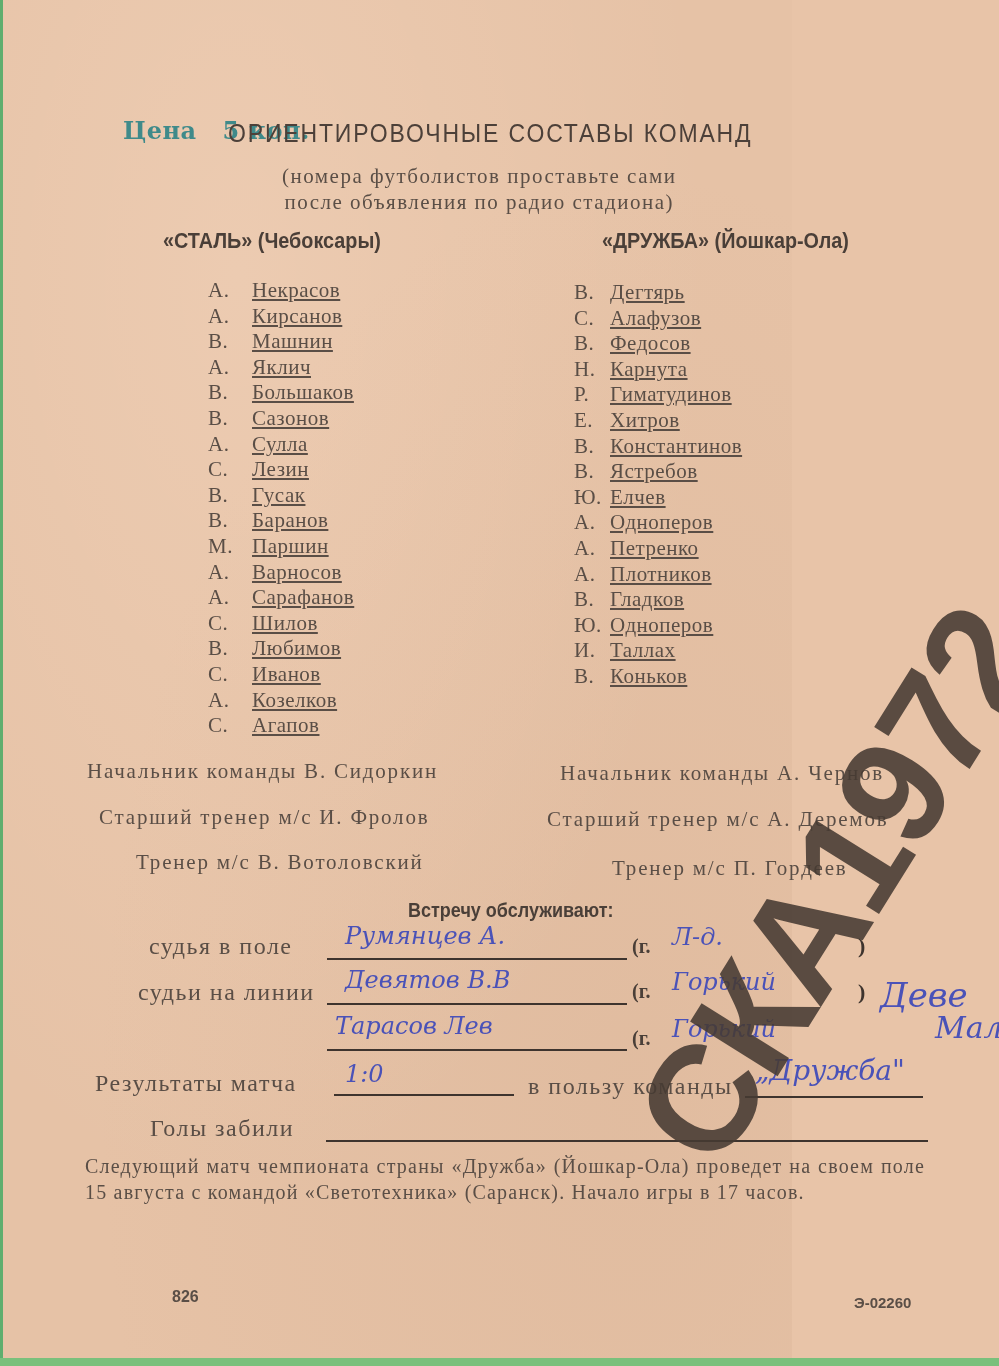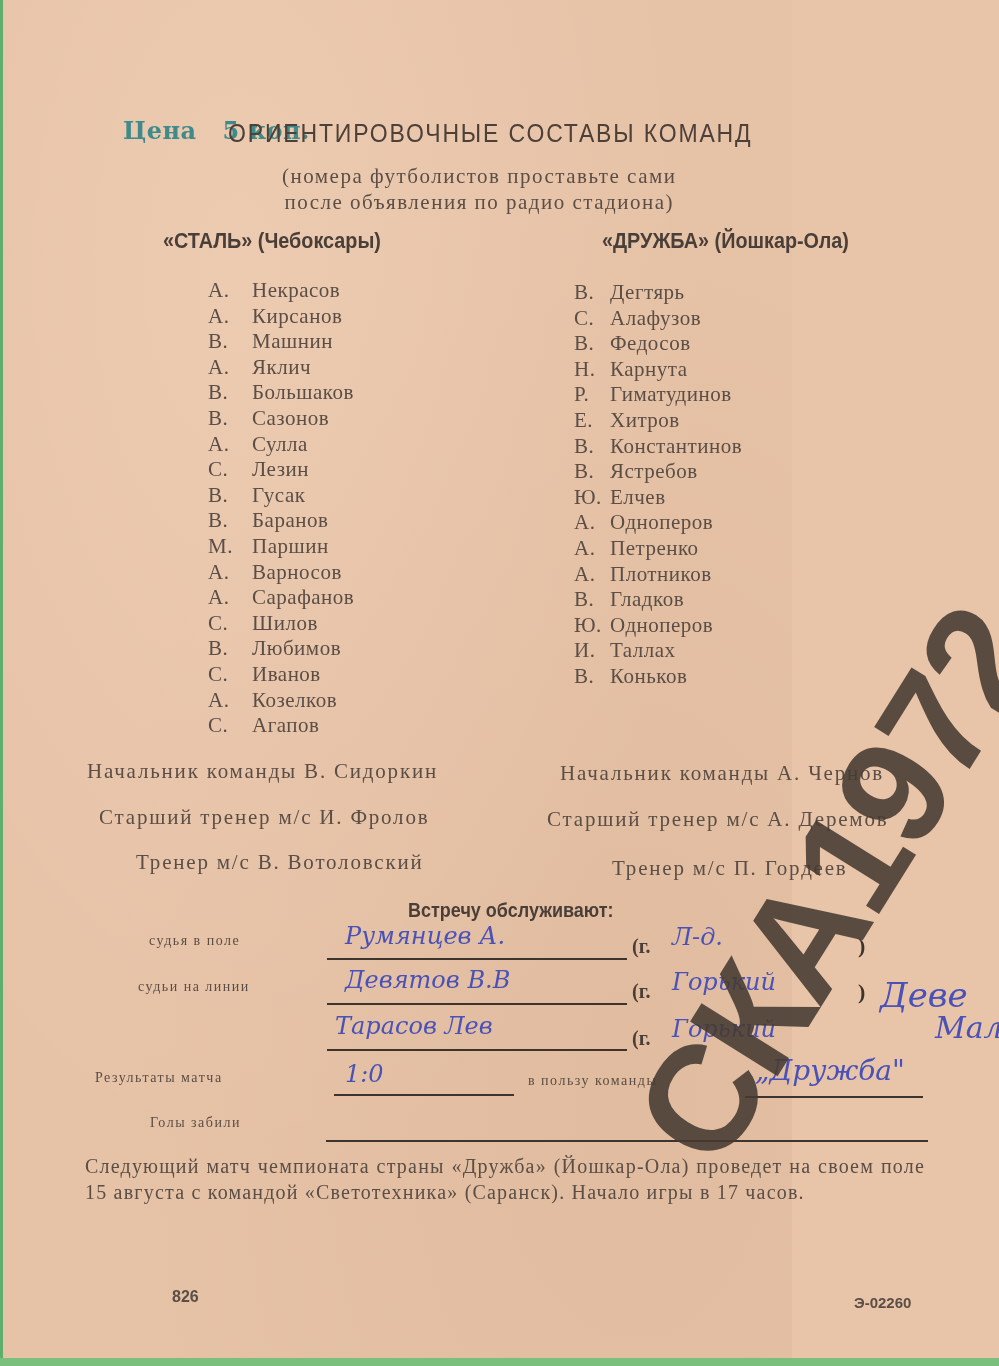--- a/index.html
+++ b/index.html
@@ -19,28 +19,28 @@
     .green-edge-left { position:absolute; left:0; top:0; width:3px; height:1366px; background:#5fae6e; }
     .green-edge-bottom { position:absolute; left:0; bottom:0; width:999px; height:8px; background:#7ac07c; }
     .abs { position: absolute; white-space: nowrap; }
     .price { left:123px; top:116px; color:#3f8a8a; font-weight:bold; font-size:24px; font-family:"DejaVu Serif", serif; letter-spacing:0.5px; }
     .price .num { margin-left:26px; }
     .title { left:228px; top:119px; font-size:25px; letter-spacing:2px; color:#4c4039; font-family:"Liberation Sans", sans-serif; transform:scaleX(0.92); transform-origin:left; }
     .subtitle { left:282px; top:163px; font-size:21px; letter-spacing:1.5px; line-height:26px; color:#5a4e46; text-align:center; }
     .team-head { top:228px; font-size:22px; font-weight:bold; font-family:"Liberation Sans", sans-serif; color:#4a3f38; transform:scaleX(0.9); transform-origin:left; }
     .team-left { left:163px; }
     .team-right { left:602px; }
-    .roster { position:absolute; font-size:21px; line-height:25.6px; color:#5a4e46; letter-spacing:0.5px; }
+    .roster { position:absolute; font-size:21px; line-height:25.6px; color:#5a4e46; letter-spacing:0.5px;text-decoration:underline; }
     .roster-left { left:208px; top:278px; }
     .roster-right { left:574px; top:280px; }
     .roster .init { display:inline-block; width:44px; }
     .roster-right .init { width:36px; }
     .staff { font-size:21px; letter-spacing:1.8px; color:#5a4e46; }
     .officials-title { left:408px; top:899px; font-size:20px; font-weight:bold; font-family:"Liberation Sans", sans-serif; color:#4a3f38; transform:scaleX(0.9); transform-origin:left; }
-    .label { font-size:14px; color:#5a4e46; letter-spacing:1.5px; }
+    .label { font-size:24px; color:#5a4e46; letter-spacing:1.5px; }
     .line { position:absolute; height:2px; background:#3e342e; }
     .hand { font-family:"DejaVu Serif", serif; font-style:italic; color:#4a52b8; font-size:24px; }
     .city-prefix { font-size:20px; font-weight:bold; color:#4a3f38; }
     .paren { font-size:22px; font-weight:bold; color:#3e342e; }
     .note { left:85px; top:1153px; width:840px; font-size:20px; line-height:26px; color:#5a4e46; letter-spacing:1.2px; white-space:normal; text-align:justify; }
     .prepared { left:508px; top:1243px; font-size:20px; color:#5a4e46; letter-spacing:1px; }
     .prepared b { font-family:"Liberation Sans", sans-serif; color:#4a3f38; }
     .footer-left { left:172px; top:1288px; font-size:16px; font-weight:bold; color:#5a4e46; font-family:"Liberation Sans", sans-serif; }
     .footer-right { left:854px; top:1294px; font-size:15px; font-weight:bold; color:#5a4e46; font-family:"Liberation Sans", sans-serif; }
     .watermark {

